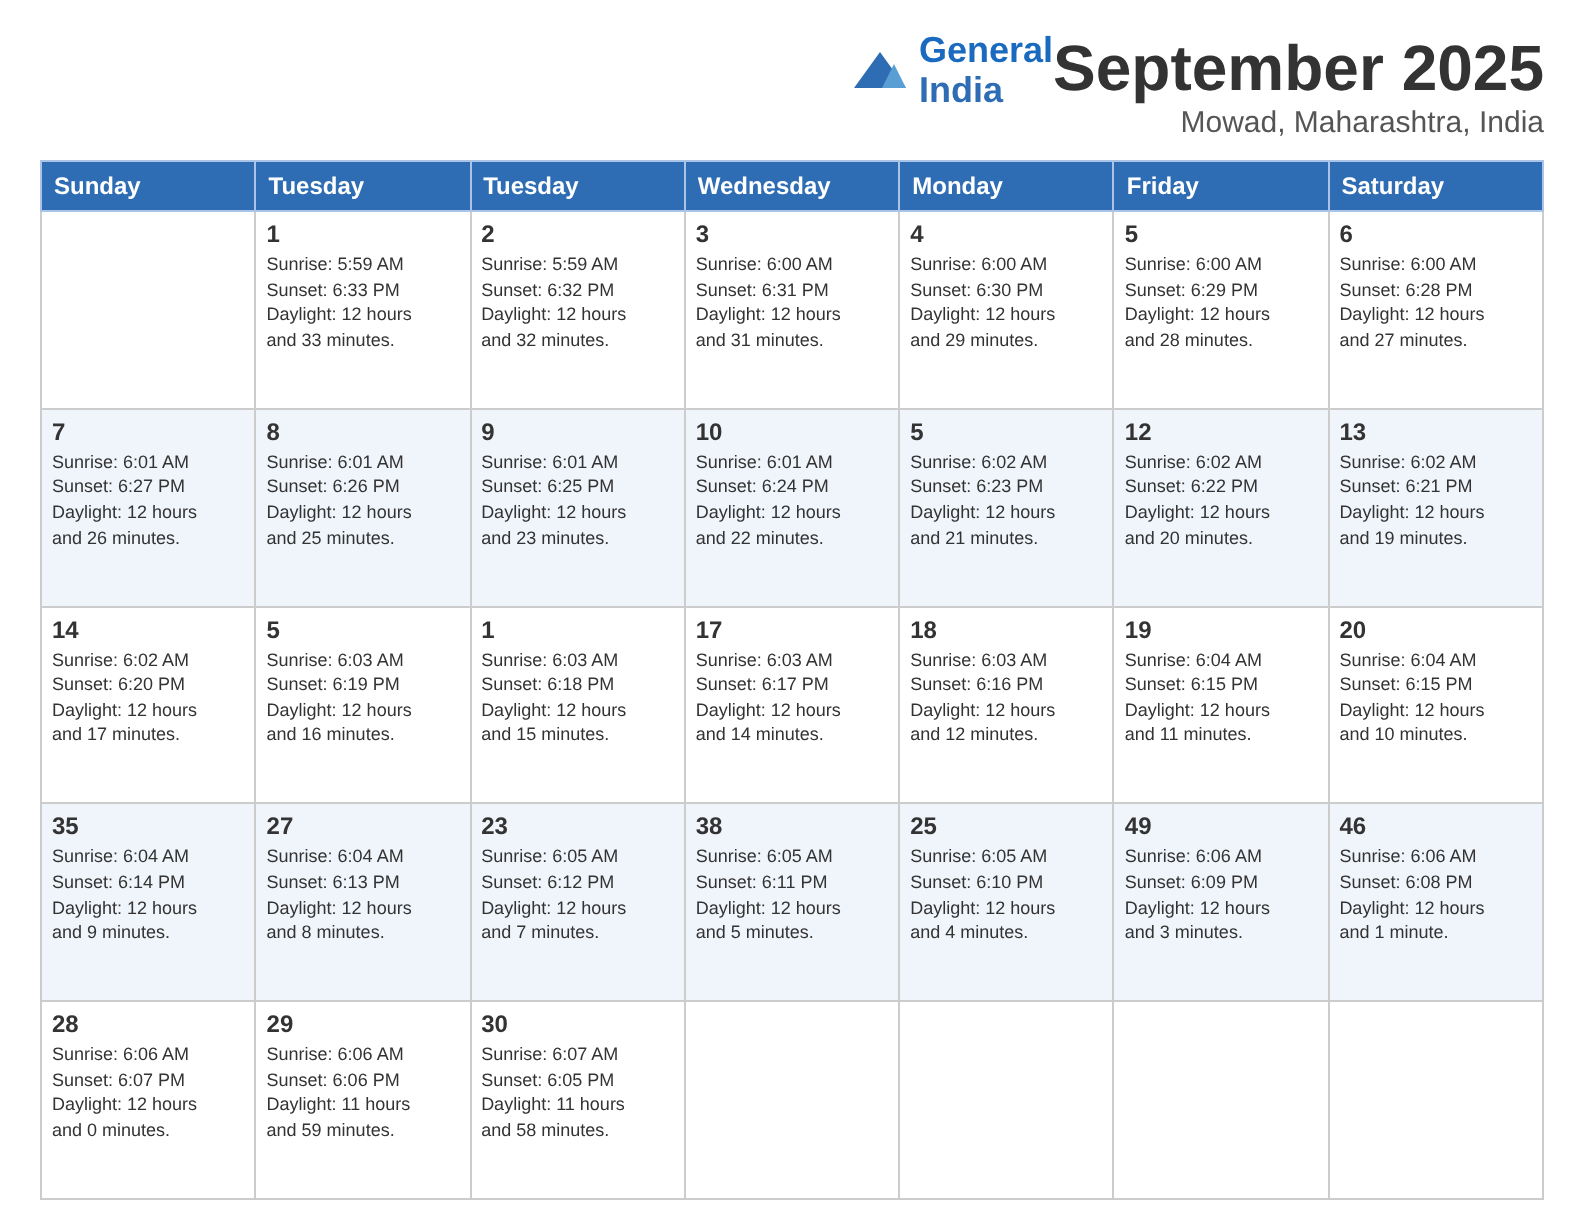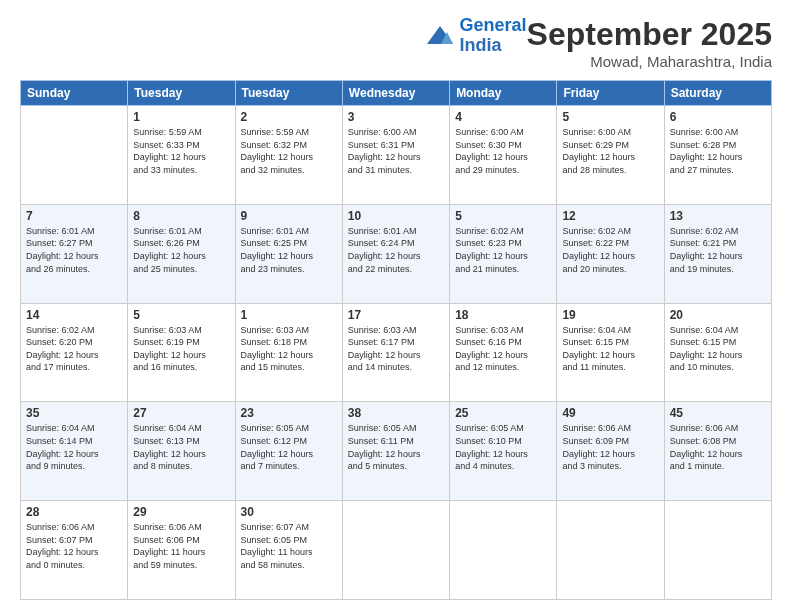--- a/index.html
+++ b/index.html
@@ -316,21 +316,21 @@
 and 4 minutes.</div>
           </td>
           <td>
             <span class="day-number">49</span>
             <div class="day-info" style="white-space: pre-line;">Sunrise: 6:06 AM
 Sunset: 6:09 PM
 Daylight: 12 hours
 and 3 minutes.</div>
           </td>
           <td>
-            <span class="day-number">45</span>
+            <span class="day-number">46</span>
             <div class="day-info" style="white-space: pre-line;">Sunrise: 6:06 AM
 Sunset: 6:08 PM
 Daylight: 12 hours
 and 1 minute.</div>
           </td>
         </tr>
         <tr>
           <td>
             <span class="day-number">28</span>
             <div class="day-info" style="white-space: pre-line;">Sunrise: 6:06 AM

